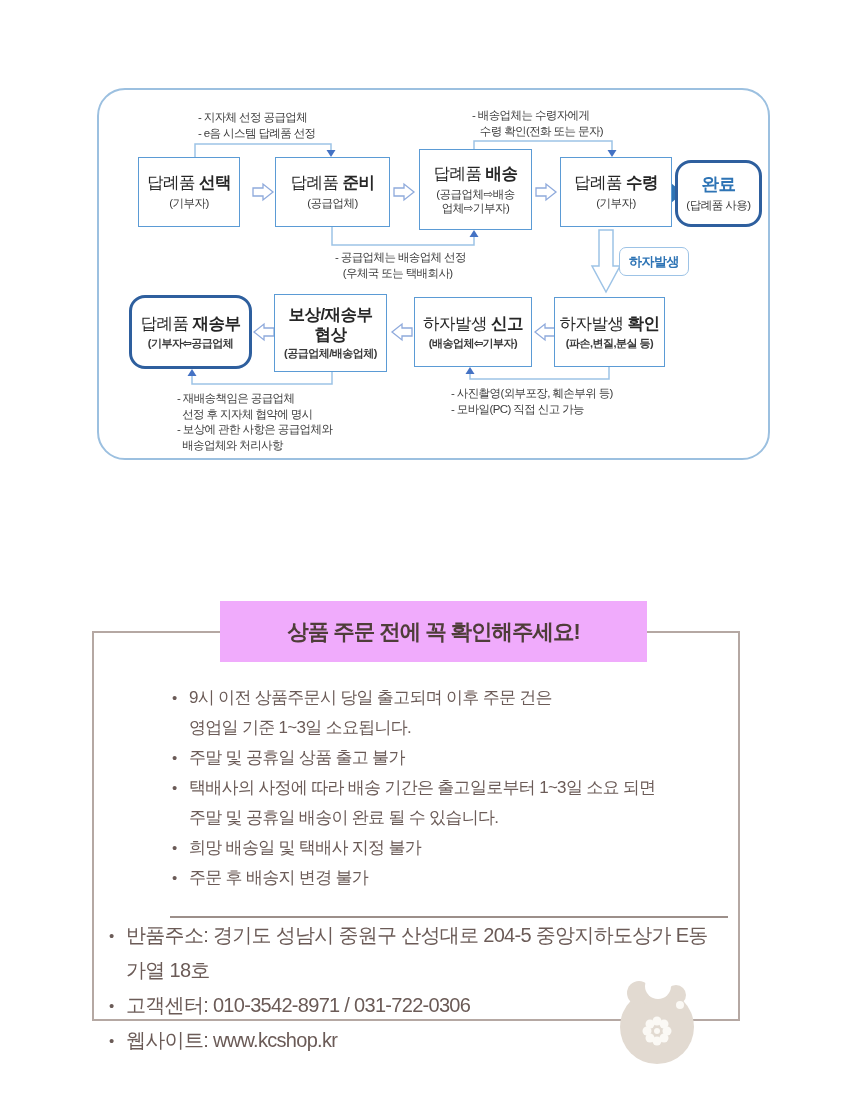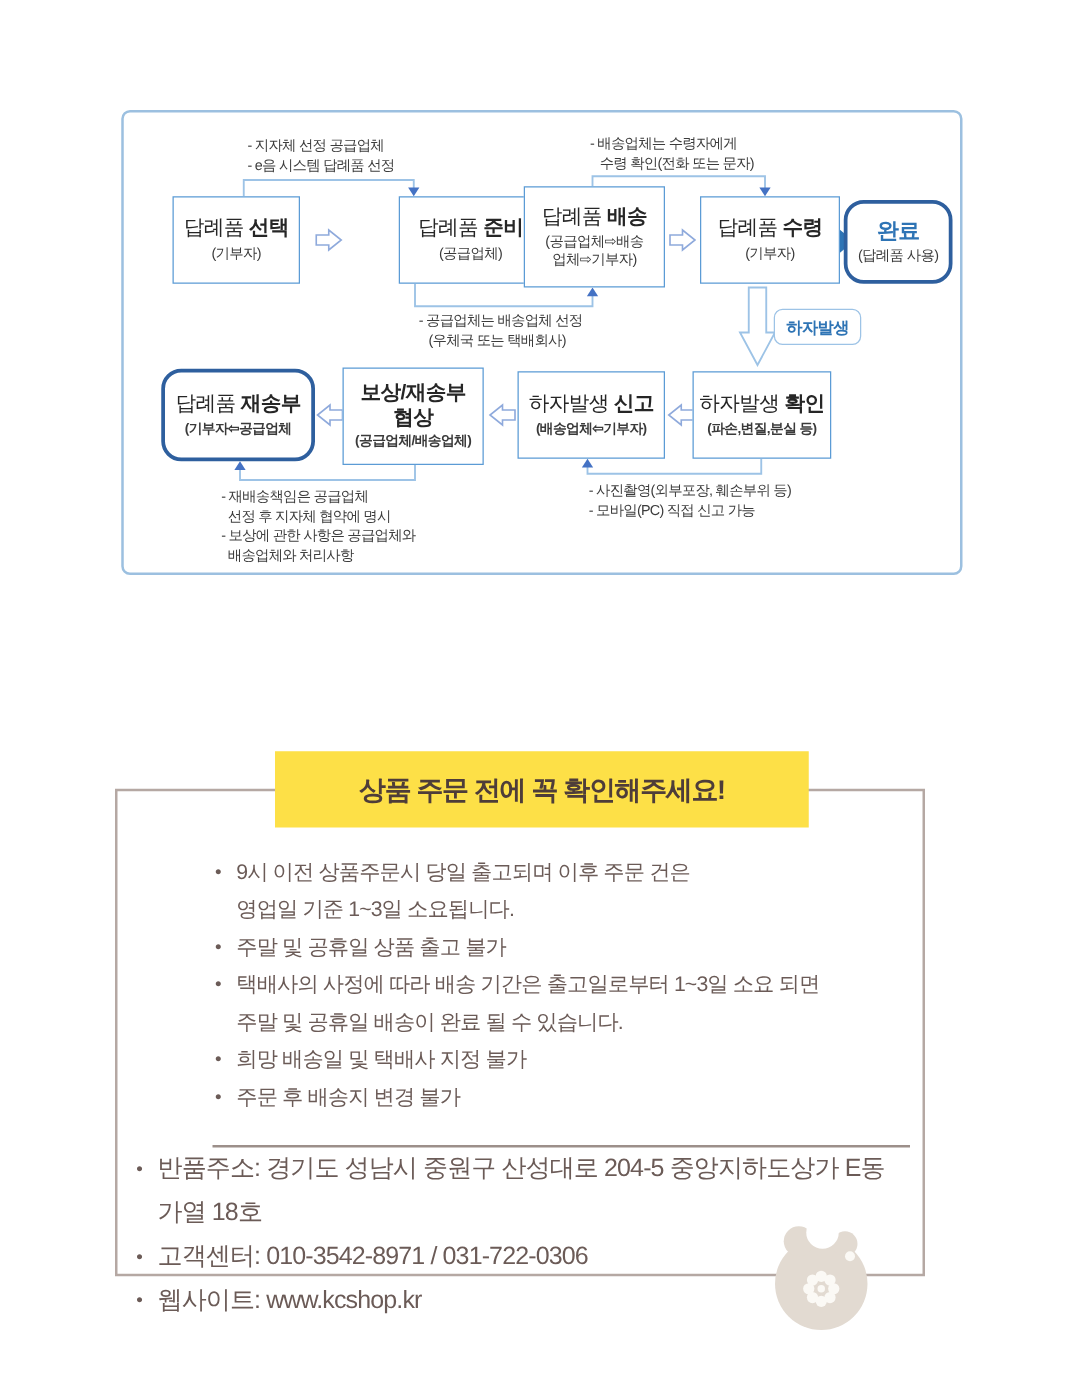--- a/index.html
+++ b/index.html
@@ -1,21 +1,21 @@
 <!DOCTYPE html>
 <html><head>
 <meta charset="utf-8">
 <style>
   html,body{margin:0;padding:0;background:#fff;}
   .page{position:relative;width:860px;height:1100px;background:#fff;overflow:hidden;
         font-family:"Liberation Sans", sans-serif;}
 
   
   .flow{position:absolute;left:97px;top:88px;width:669px;height:368px;
-        border:2px solid #9cc0e0;border-radius:7px;background:#fff;}
+        border:2px solid #9cc0e0;border-radius:28px;background:#fff;}
   .flow-lines{position:absolute;left:0;top:0;width:669px;height:368px;}
   .fbox{position:absolute;background:#fff;border:1.4px solid #5b9bd5;
         display:flex;flex-direction:column;align-items:center;justify-content:center;
         text-align:center;color:#222;box-sizing:border-box;z-index:2;}
   .ftitle{font-size:16.5px;line-height:1.2;letter-spacing:-0.5px;color:#262626;}
   .ftitle .b{font-weight:bold;white-space:pre-line;}
   .fsub{font-size:11.5px;line-height:1.25;margin-top:3px;color:#3a3a3a;white-space:pre-line;letter-spacing:-0.5px;}
   .sub-strong .fsub{font-weight:bold;font-size:11px;}
   .round{border:3.5px solid #2e5f9e;border-radius:16px;}
   .complete .ftitle{color:#2e74b5;font-weight:bold;font-size:17.5px;}
@@ -24,21 +24,21 @@
         border:1.5px solid #9dc3e6;border-radius:7px;background:#fff;z-index:2;
         display:flex;align-items:center;justify-content:center;
         color:#2e74b5;font-weight:bold;font-size:13px;letter-spacing:-0.5px;}
   .ann{position:absolute;font-size:11.5px;line-height:15.5px;color:#3c3c3c;
         white-space:pre-wrap;letter-spacing:-0.6px;z-index:2;}
 
   
   .card{position:absolute;left:92px;top:631px;width:648px;height:390px;
         border:2px solid #b5a8a3;background:#fff;box-sizing:border-box;}
   .chip{position:absolute;left:126px;top:-32px;width:427px;height:61px;
-        background:#fde047;display:flex;align-items:center;justify-content:center;
+        background:#f0abfc;display:flex;align-items:center;justify-content:center;
         font-size:21.5px;font-weight:bold;color:#4e3d39;letter-spacing:-1px;z-index:2;}
   ul.blist{list-style:none;margin:0;position:absolute;}
   ul.blist li{position:relative;padding-left:17px;color:#6b5b57;white-space:pre-line;letter-spacing:-0.7px;}
   ul.blist li::before{content:"\2022";position:absolute;left:0;top:0;font-size:15px;}
   .bullets{left:78px;top:50px;width:540px;padding:0;}
   .bullets li{font-size:17px;line-height:30px;}
   .divider{position:absolute;left:76px;top:283px;width:558px;height:2px;background:#9c8f8a;}
   .info{left:15px;top:285px;width:620px;padding:0;}
   .info li{font-size:20px;line-height:35px;}
   .bib{position:absolute;left:512px;top:338px;z-index:3;}
@@ -75,32 +75,32 @@
 
       <polygon points="572,93 572,113 584,103" fill="#2e74b5"></polygon>
     </svg>
 
     <div class="ann" style="left:99px;top:20px;">- 지자체 선정 공급업체
 - e음 시스템 답례품 선정</div>
     <div class="ann" style="left:373px;top:18px;">- 배송업체는 수령자에게
    수령 확인(전화 또는 문자)</div>
     <div class="ann" style="left:236px;top:160px;">- 공급업체는 배송업체 선정
    (우체국 또는 택배회사)</div>
-    <div class="ann" style="left:372px;top:296px;">- 사진촬영(외부포장, 훼손부위 등)
+    <div class="ann" style="left:352px;top:296px;">- 사진촬영(외부포장, 훼손부위 등)
 - 모바일(PC) 직접 신고 가능</div>
     <div class="ann" style="left:78px;top:301px;">- 재배송책임은 공급업체
   선정 후 지자체 협약에 명시
 - 보상에 관한 사항은 공급업체와
   배송업체와 처리사항</div>
 
     <div class="fbox" style="left:39px;top:67px;width:102px;height:70px;">
       <div class="ftitle"><span>답례품 </span><span class="b">선택</span></div>
       <div class="fsub">(기부자)</div>
     </div>
-    <div class="fbox" style="left:176px;top:67px;width:115px;height:70px;margin-left:44px;">
+    <div class="fbox" style="left:176px;top:67px;width:115px;height:70px;">
       <div class="ftitle"><span>답례품 </span><span class="b">준비</span></div>
       <div class="fsub">(공급업체)</div>
     </div>
     <div class="fbox" style="left:320px;top:59px;width:113px;height:81px;">
       <div class="ftitle"><span>답례품 </span><span class="b">배송</span></div>
       <div class="fsub">(공급업체⇨배송
 업체⇨기부자)</div>
     </div>
     <div class="fbox" style="left:461px;top:67px;width:112px;height:70px;">
       <div class="ftitle"><span>답례품 </span><span class="b">수령</span></div>

